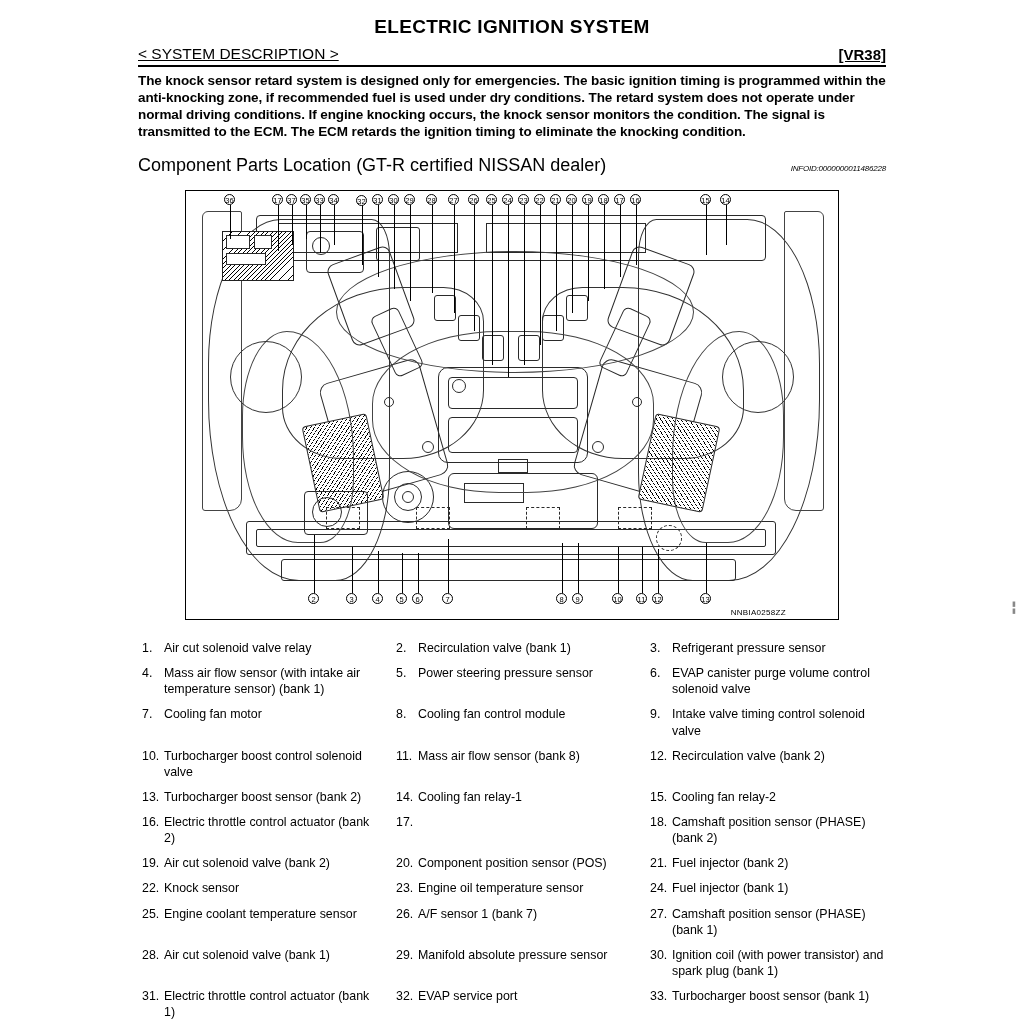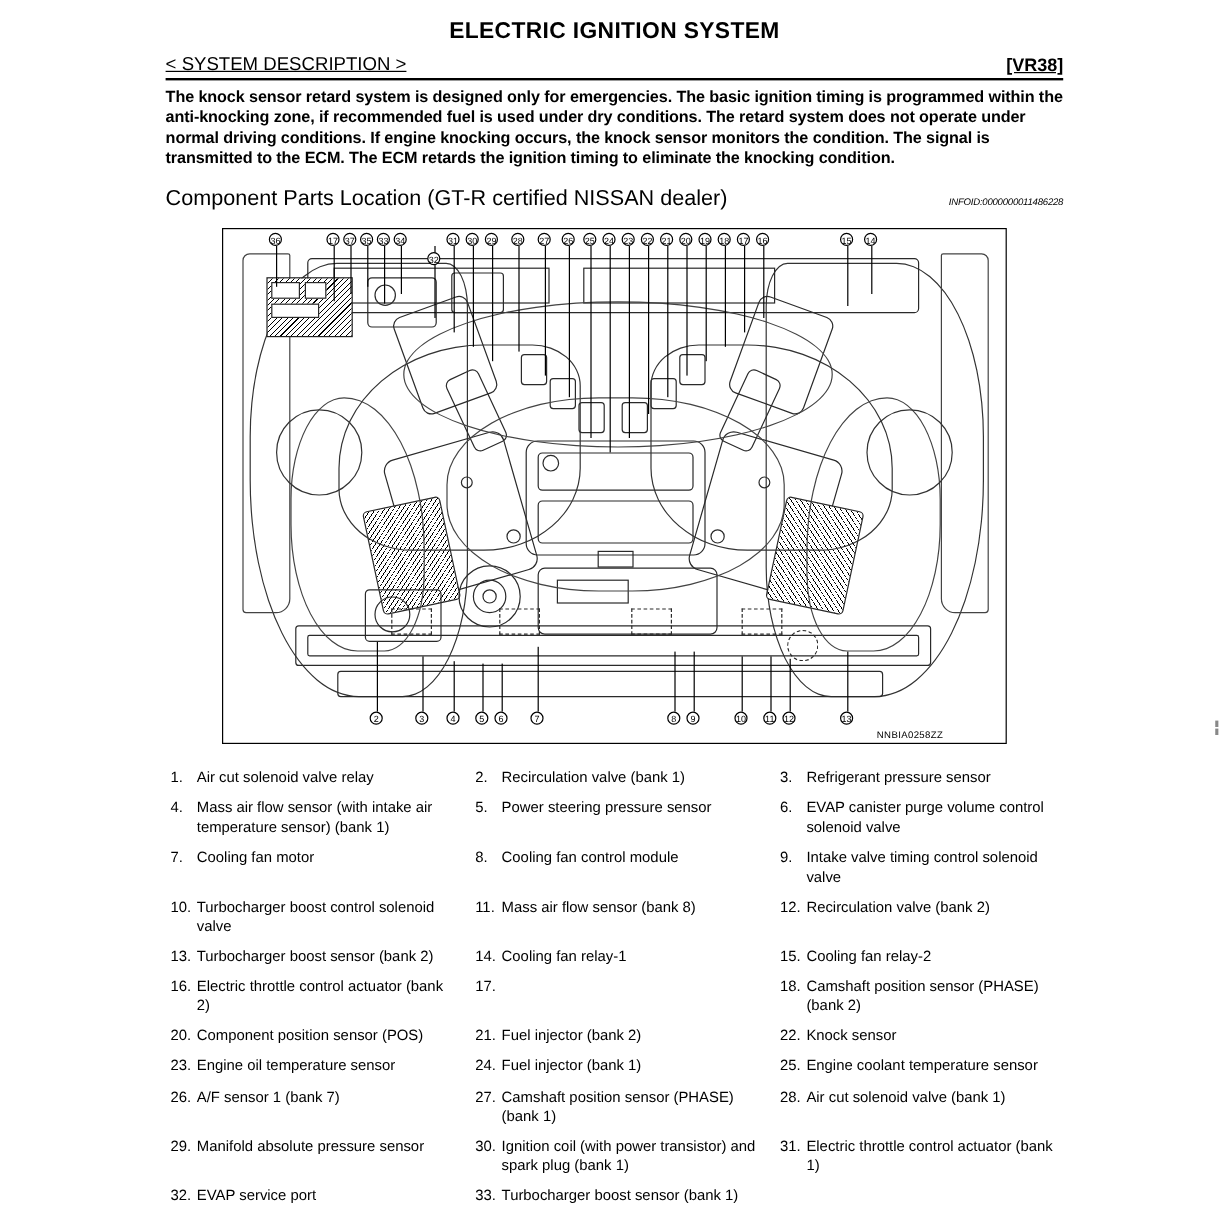--- a/index.html
+++ b/index.html
@@ -305,21 +305,21 @@
       <div class="leader" style="left:456px; top:356px; height:46px;"></div>
       <div class="leader" style="left:472px; top:358px; height:44px;"></div>
       <div class="leader" style="left:520px; top:352px; height:50px;"></div>
 
       <div class="callout" style="left:38px;  top:3px;">36</div>
       <div class="callout" style="left:86px;  top:3px;">17</div>
       <div class="callout" style="left:100px; top:3px;">37</div>
       <div class="callout" style="left:114px; top:3px;">35</div>
       <div class="callout" style="left:128px; top:3px;">33</div>
       <div class="callout" style="left:142px; top:3px;">34</div>
-      <div class="callout" style="left:170px; top:19px;">32</div>
+      <div class="callout" style="left:170px; top:4px;">32</div>
       <div class="callout" style="left:186px; top:3px;">31</div>
       <div class="callout" style="left:202px; top:3px;">30</div>
       <div class="callout" style="left:218px; top:3px;">29</div>
       <div class="callout" style="left:240px; top:3px;">28</div>
       <div class="callout" style="left:262px; top:3px;">27</div>
       <div class="callout" style="left:282px; top:3px;">26</div>
       <div class="callout" style="left:300px; top:3px;">25</div>
       <div class="callout" style="left:316px; top:3px;">24</div>
       <div class="callout" style="left:332px; top:3px;">23</div>
       <div class="callout" style="left:348px; top:3px;">22</div>
@@ -422,20 +422,24 @@
       </div>
     <div class="part">
         <div class="num">17.</div>
       </div>
     <div class="part">
         <div class="num">18.</div>
         <div class="lbl">Camshaft position sensor (PHASE) (bank 2)</div>
       </div>
 
     <div class="part">
+        <div class="num">19.</div>
+        <div class="lbl">Air cut solenoid valve (bank 2)</div>
+      </div>
+    <div class="part">
         <div class="num">20.</div>
         <div class="lbl">Component position sensor (POS)</div>
       </div>
     <div class="part">
         <div class="num">21.</div>
         <div class="lbl">Fuel injector (bank 2)</div>
       </div>
 
     <div class="part">
         <div class="num">22.</div>

